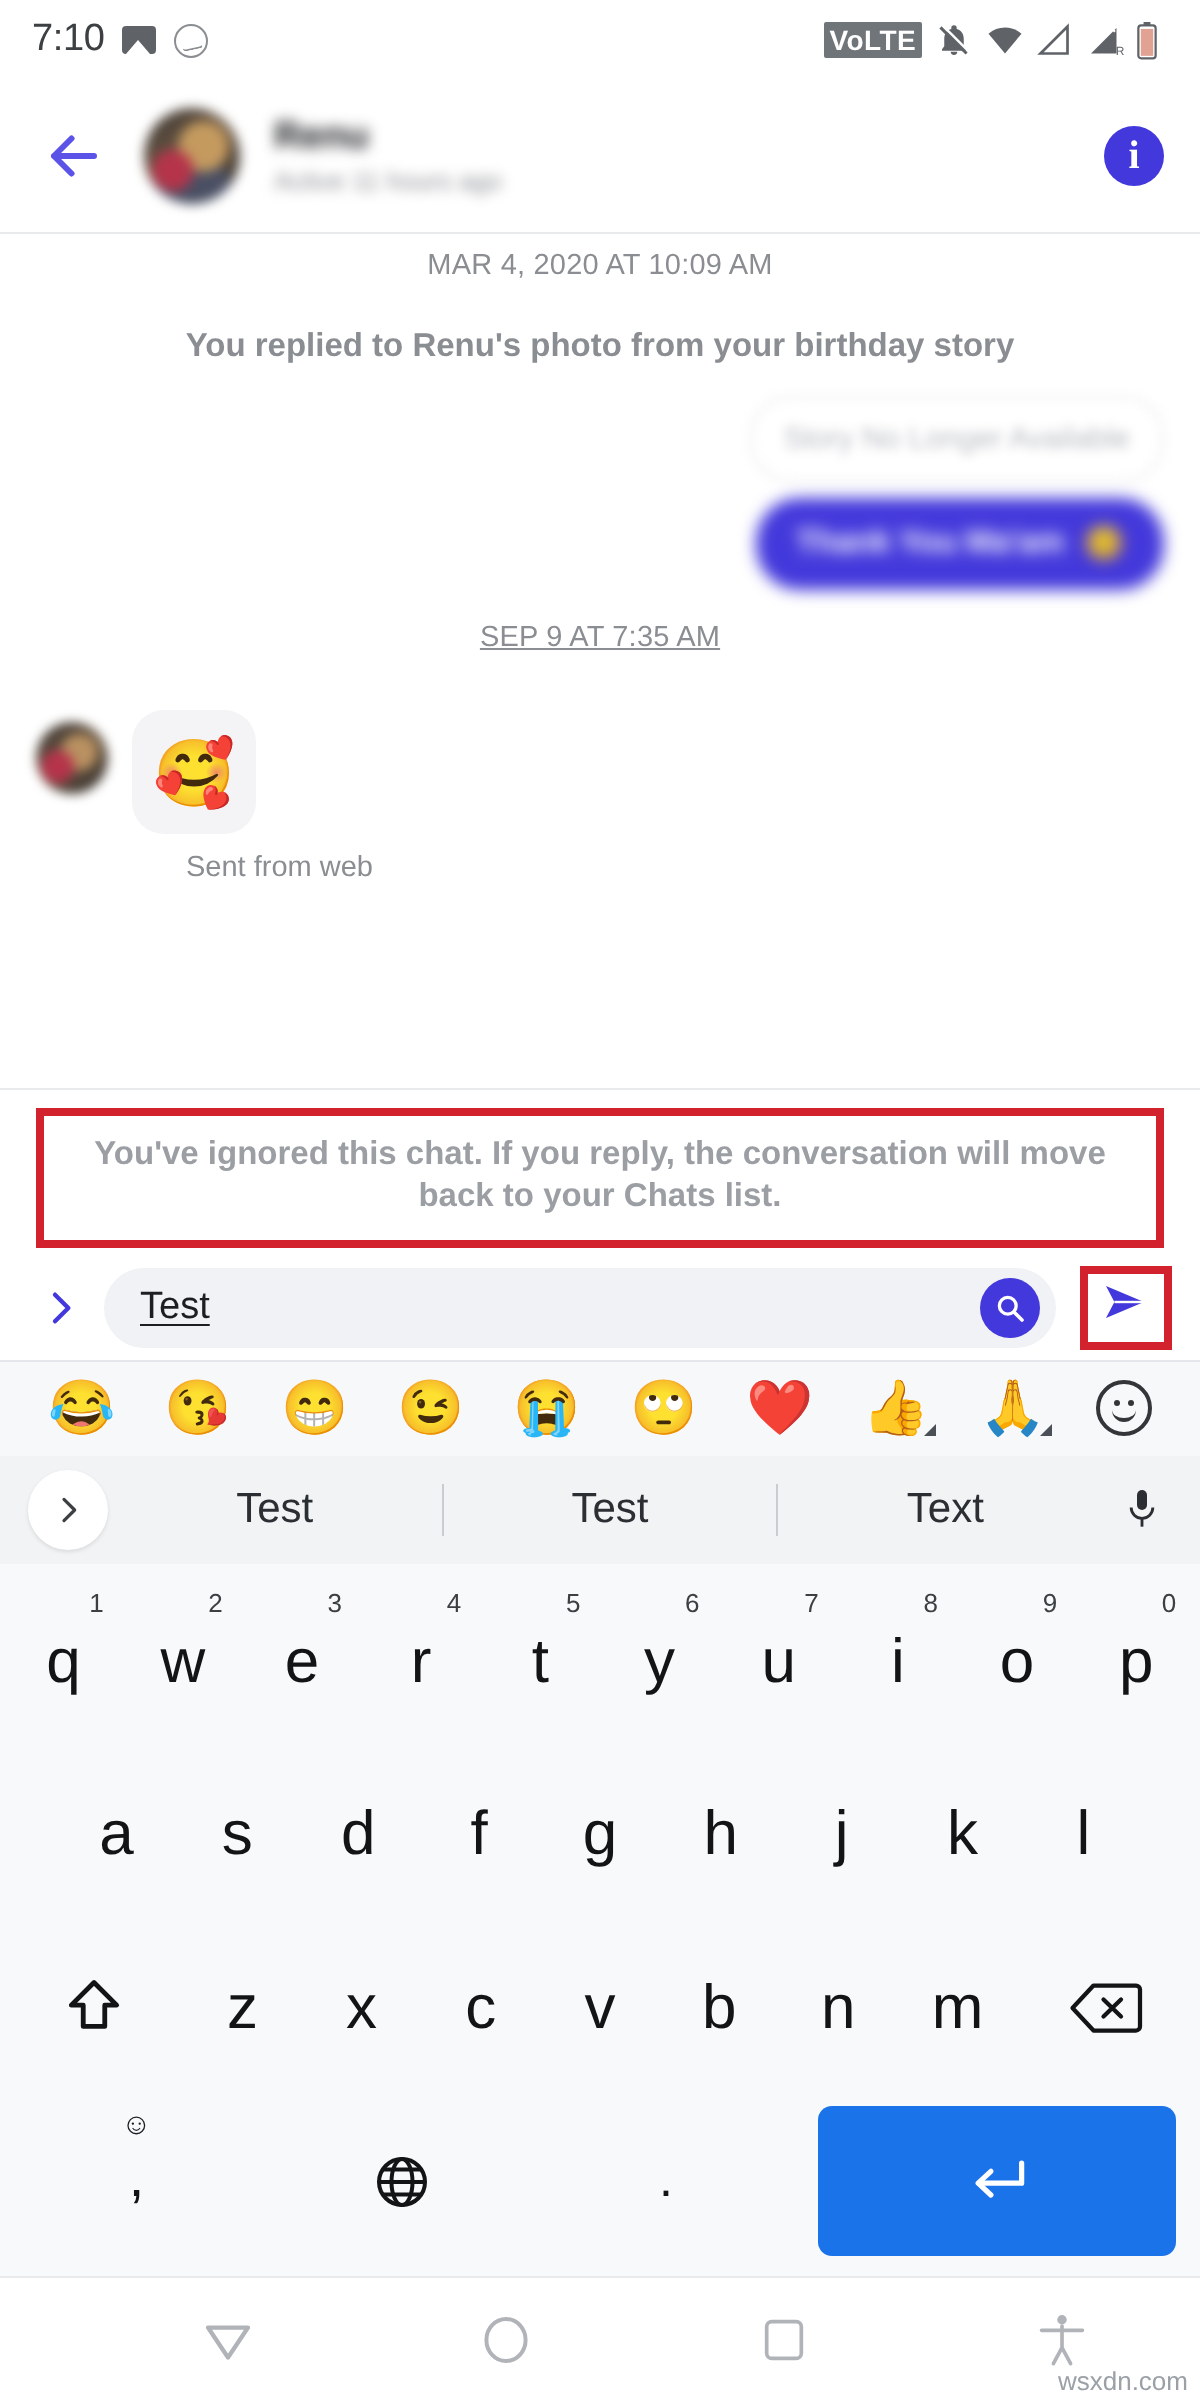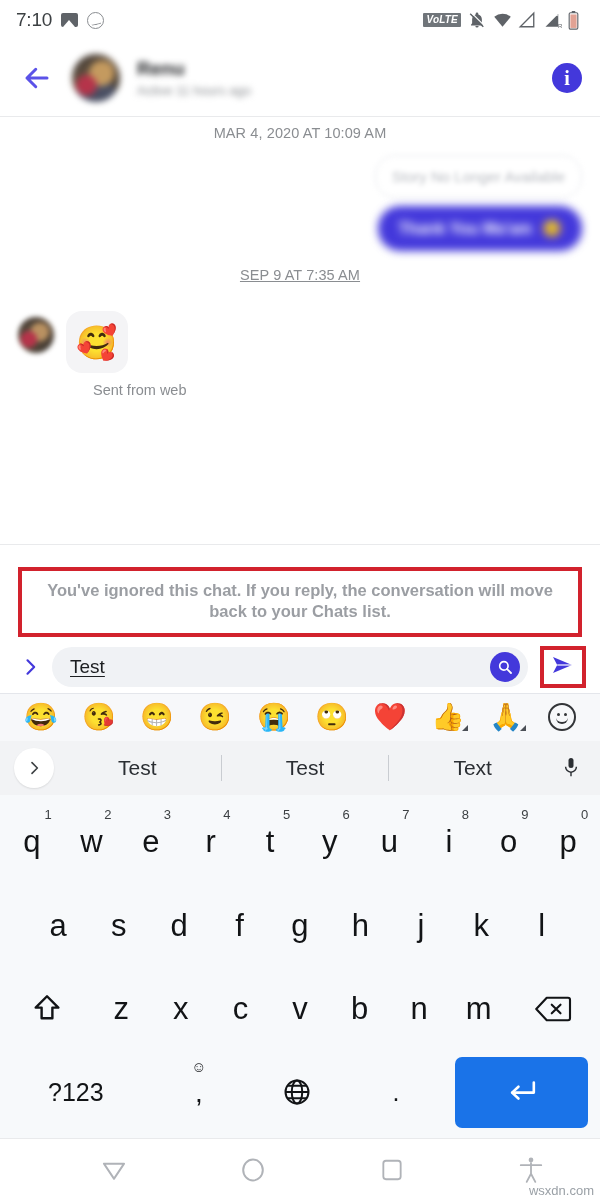--- a/index.html
+++ b/index.html
@@ -71,27 +71,26 @@
   }
   .status-right {
     margin-left: auto;
     display: flex;
     align-items: center;
     gap: 7px;
   }
   .volte-badge {
     background: #70757a;
     color: #ffffff;
-    font-size: 10px;
+    font-size: 14px;
     font-weight: bold;
     padding: 2px 3px;
     border-radius: 1px;
     letter-spacing: 0.2px;
     line-height: 1;
-    font-style: italic;
   }
   .si { width: 18px; height: 18px; position: relative; display: block; }
 
   
   .chat-header {
     height: 77px;
     flex: 0 0 77px;
     background: #ffffff;
     display: flex;
     align-items: center;
@@ -221,21 +220,21 @@
   .sent-from-web {
     font-size: 14.5px;
     color: #8a8d91;
     margin-left: 75px;
   }
 
   
   .banner-wrap {
     flex: 0 0 auto;
     border-top: 1px solid #e9eaec;
-    padding: 22px 18px 4px;
+    padding: 9px 18px 4px;
     position: relative;
   }
   .banner-box {
     border: 4px solid #d2222d;
     background: #ffffff;
     padding: 9px 14px 11px;
   }
   .banner-text {
     text-align: center;
     font-size: 16.5px;
@@ -540,20 +539,21 @@
     <span class="avatar"></span>
     <div class="header-text">
       <span class="header-name">Renu</span>
       <span class="header-status">Active 11 hours ago</span>
     </div>
     <span class="info-btn">i</span>
   </div>
 
   <div class="thread">
     <div class="day-divider" style="margin-top:8px;">MAR 4, 2020 AT 10:09 AM</div>
+    <div class="system-note" style="margin-top:22px;">You replied to Renu's photo from your birthday story</div>
 
     <div class="bubble-row out" style="margin-top:14px;">
       <span class="bubble-story">Story No Longer Available</span>
     </div>
 
     <div class="bubble-row out" style="margin-top:8px;">
       <span class="bubble-sent">
         <span>Thank You Ma'am</span>
         <span class="bubble-emoji">😊</span>
       </span>
@@ -710,21 +710,20 @@
       <span class="key">m</span>
       <span class="key key-wide">
         <svg width="38" height="30" viewBox="0 0 30 24">
             <path d="M10 3h17a1.6 1.6 0 0 1 1.6 1.6v14.8A1.6 1.6 0 0 1 27 21H10L1.6 12 10 3z" fill="none" stroke="#121416" stroke-width="1.7" stroke-linejoin="round"></path>
             <path d="M14 8.6l7 6.8M21 8.6l-7 6.8" stroke="#121416" stroke-width="1.7" stroke-linecap="round"></path>
           </svg>
       </span>
     </div>
 
     <div class="kb-row">
-      <span class="key key-sym key-wide">?123</span>
       <span class="key key-comma">
         <span class="emoji-mini">☺</span>
         <span class="comma-glyph">,</span>
       </span>
       <span class="key">
         <svg width="30" height="30" viewBox="0 0 24 24">
             <circle cx="12" cy="12" r="9.2" fill="none" stroke="#121416" stroke-width="1.6"></circle>
             <ellipse cx="12" cy="12" rx="4.2" ry="9.2" fill="none" stroke="#121416" stroke-width="1.6"></ellipse>
             <path d="M2.8 12h18.4M4.4 7h15.2M4.4 17h15.2" stroke="#121416" stroke-width="1.6"></path>
           </svg>

